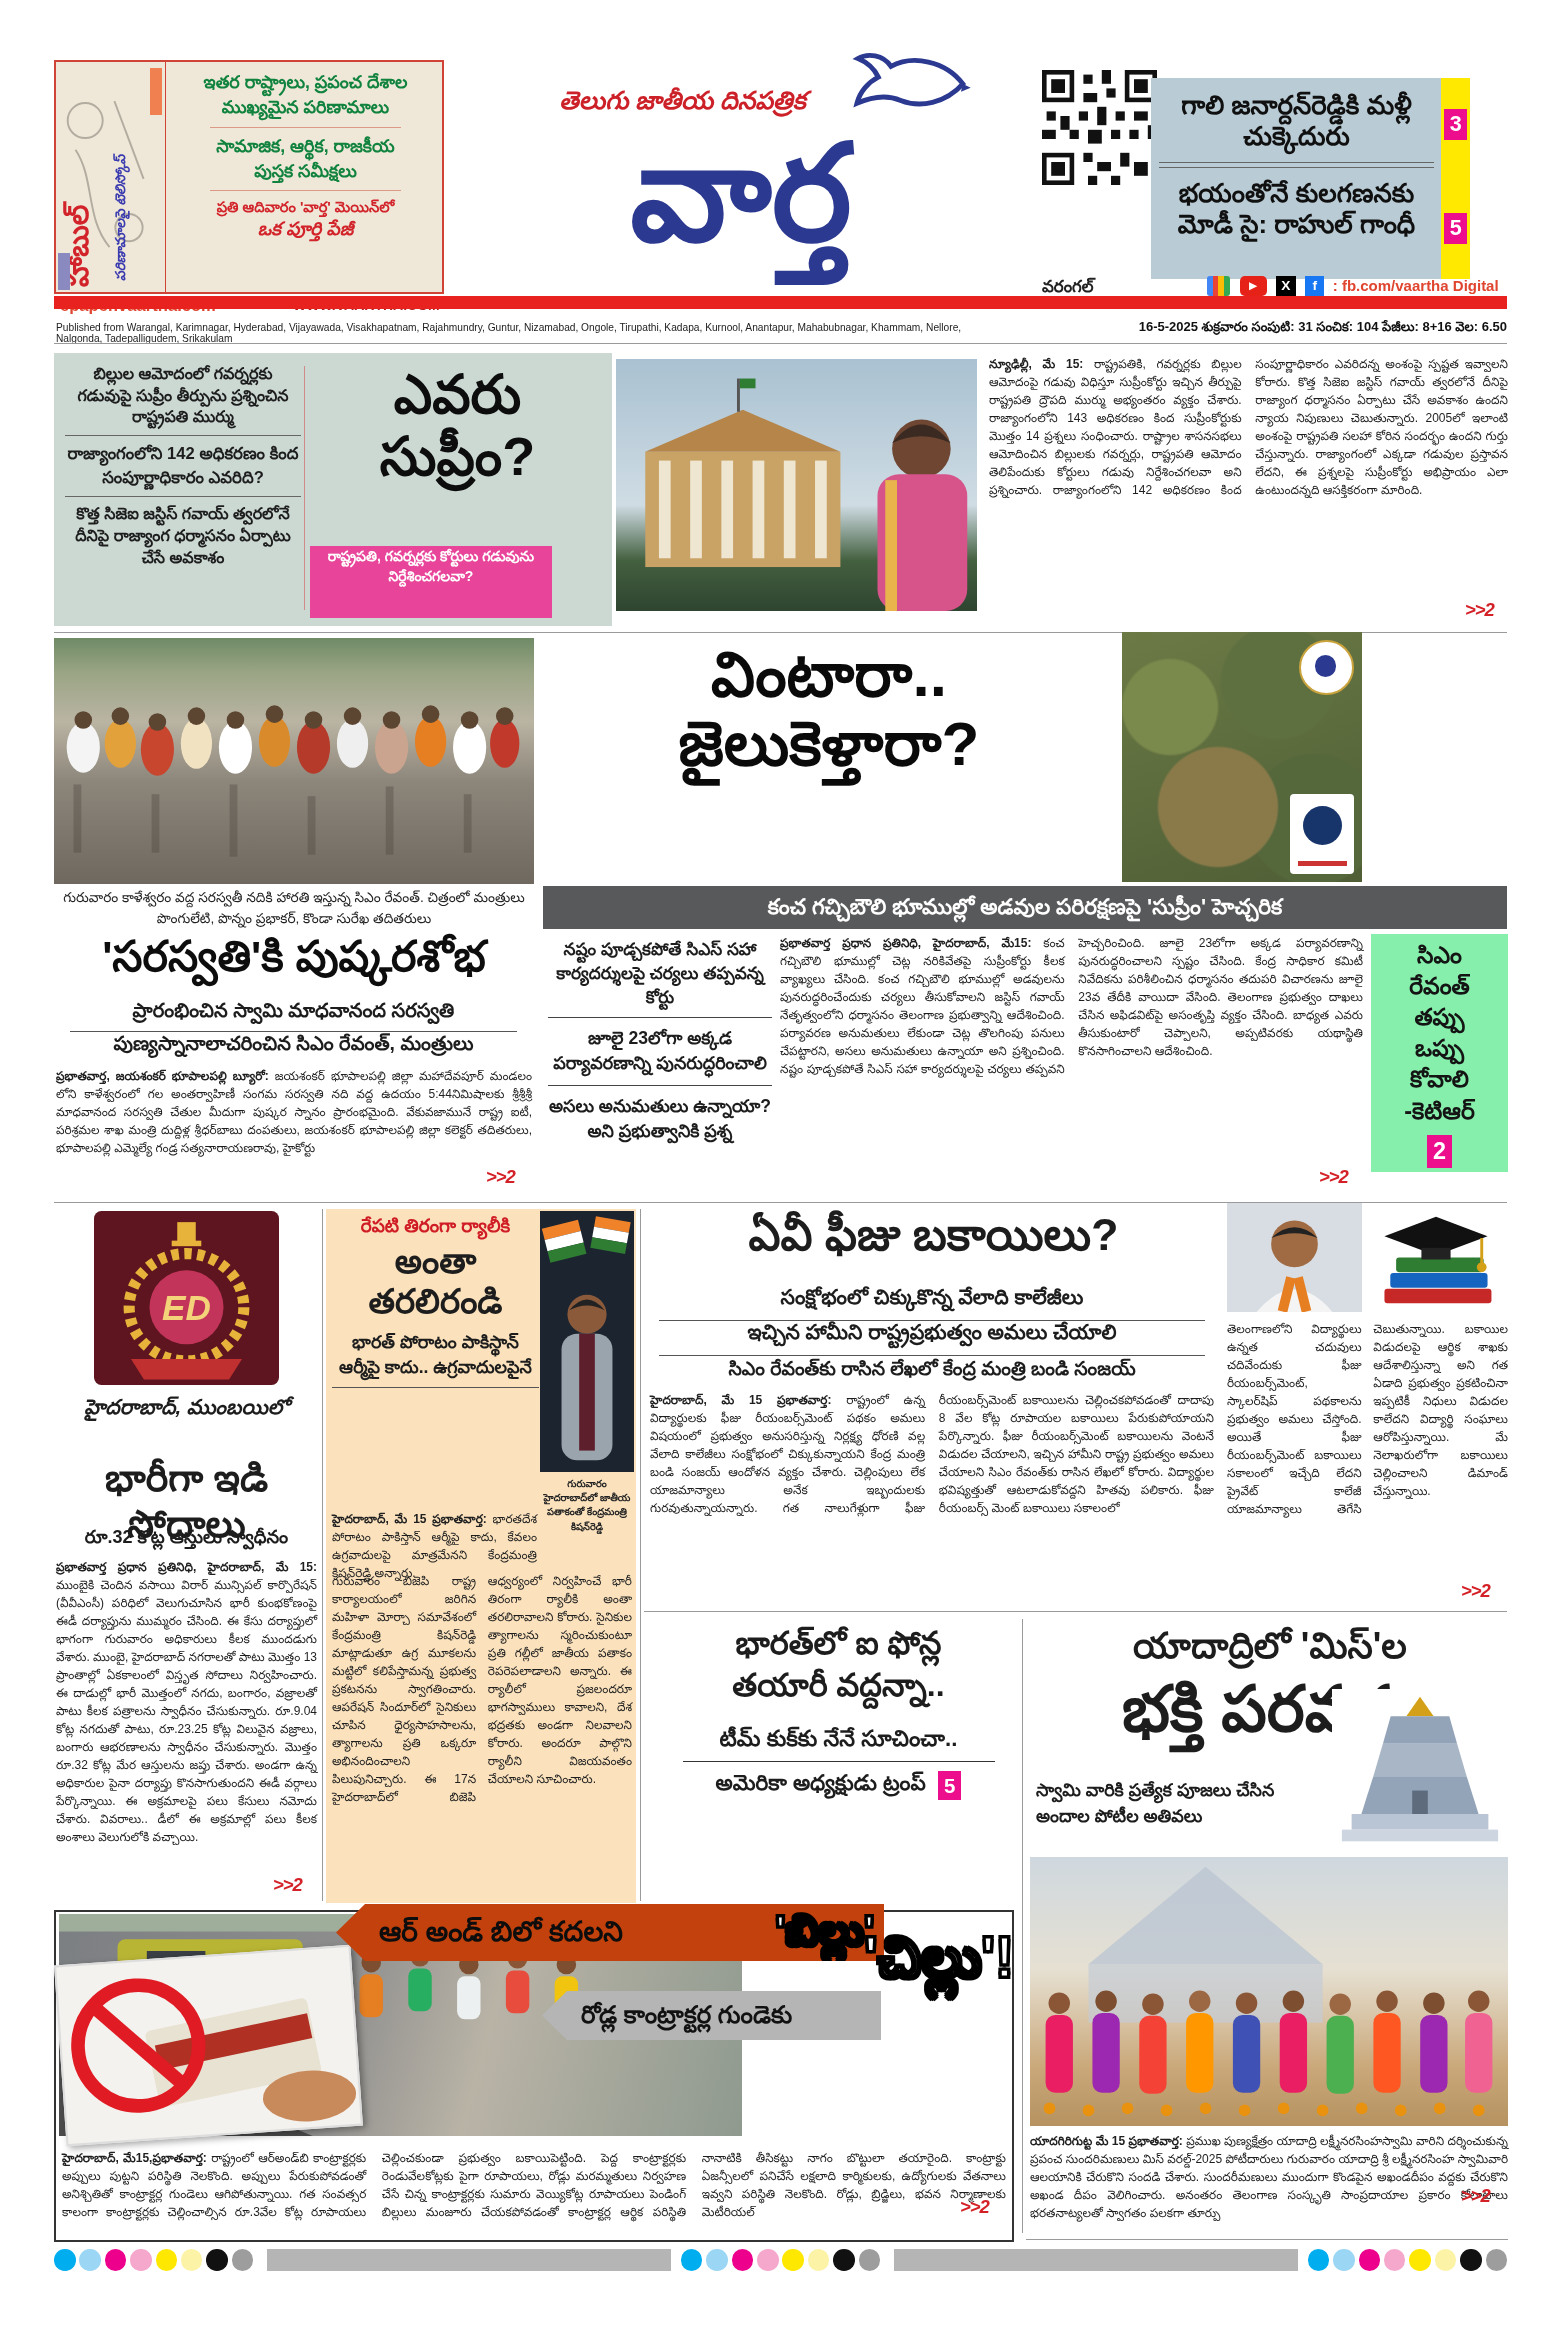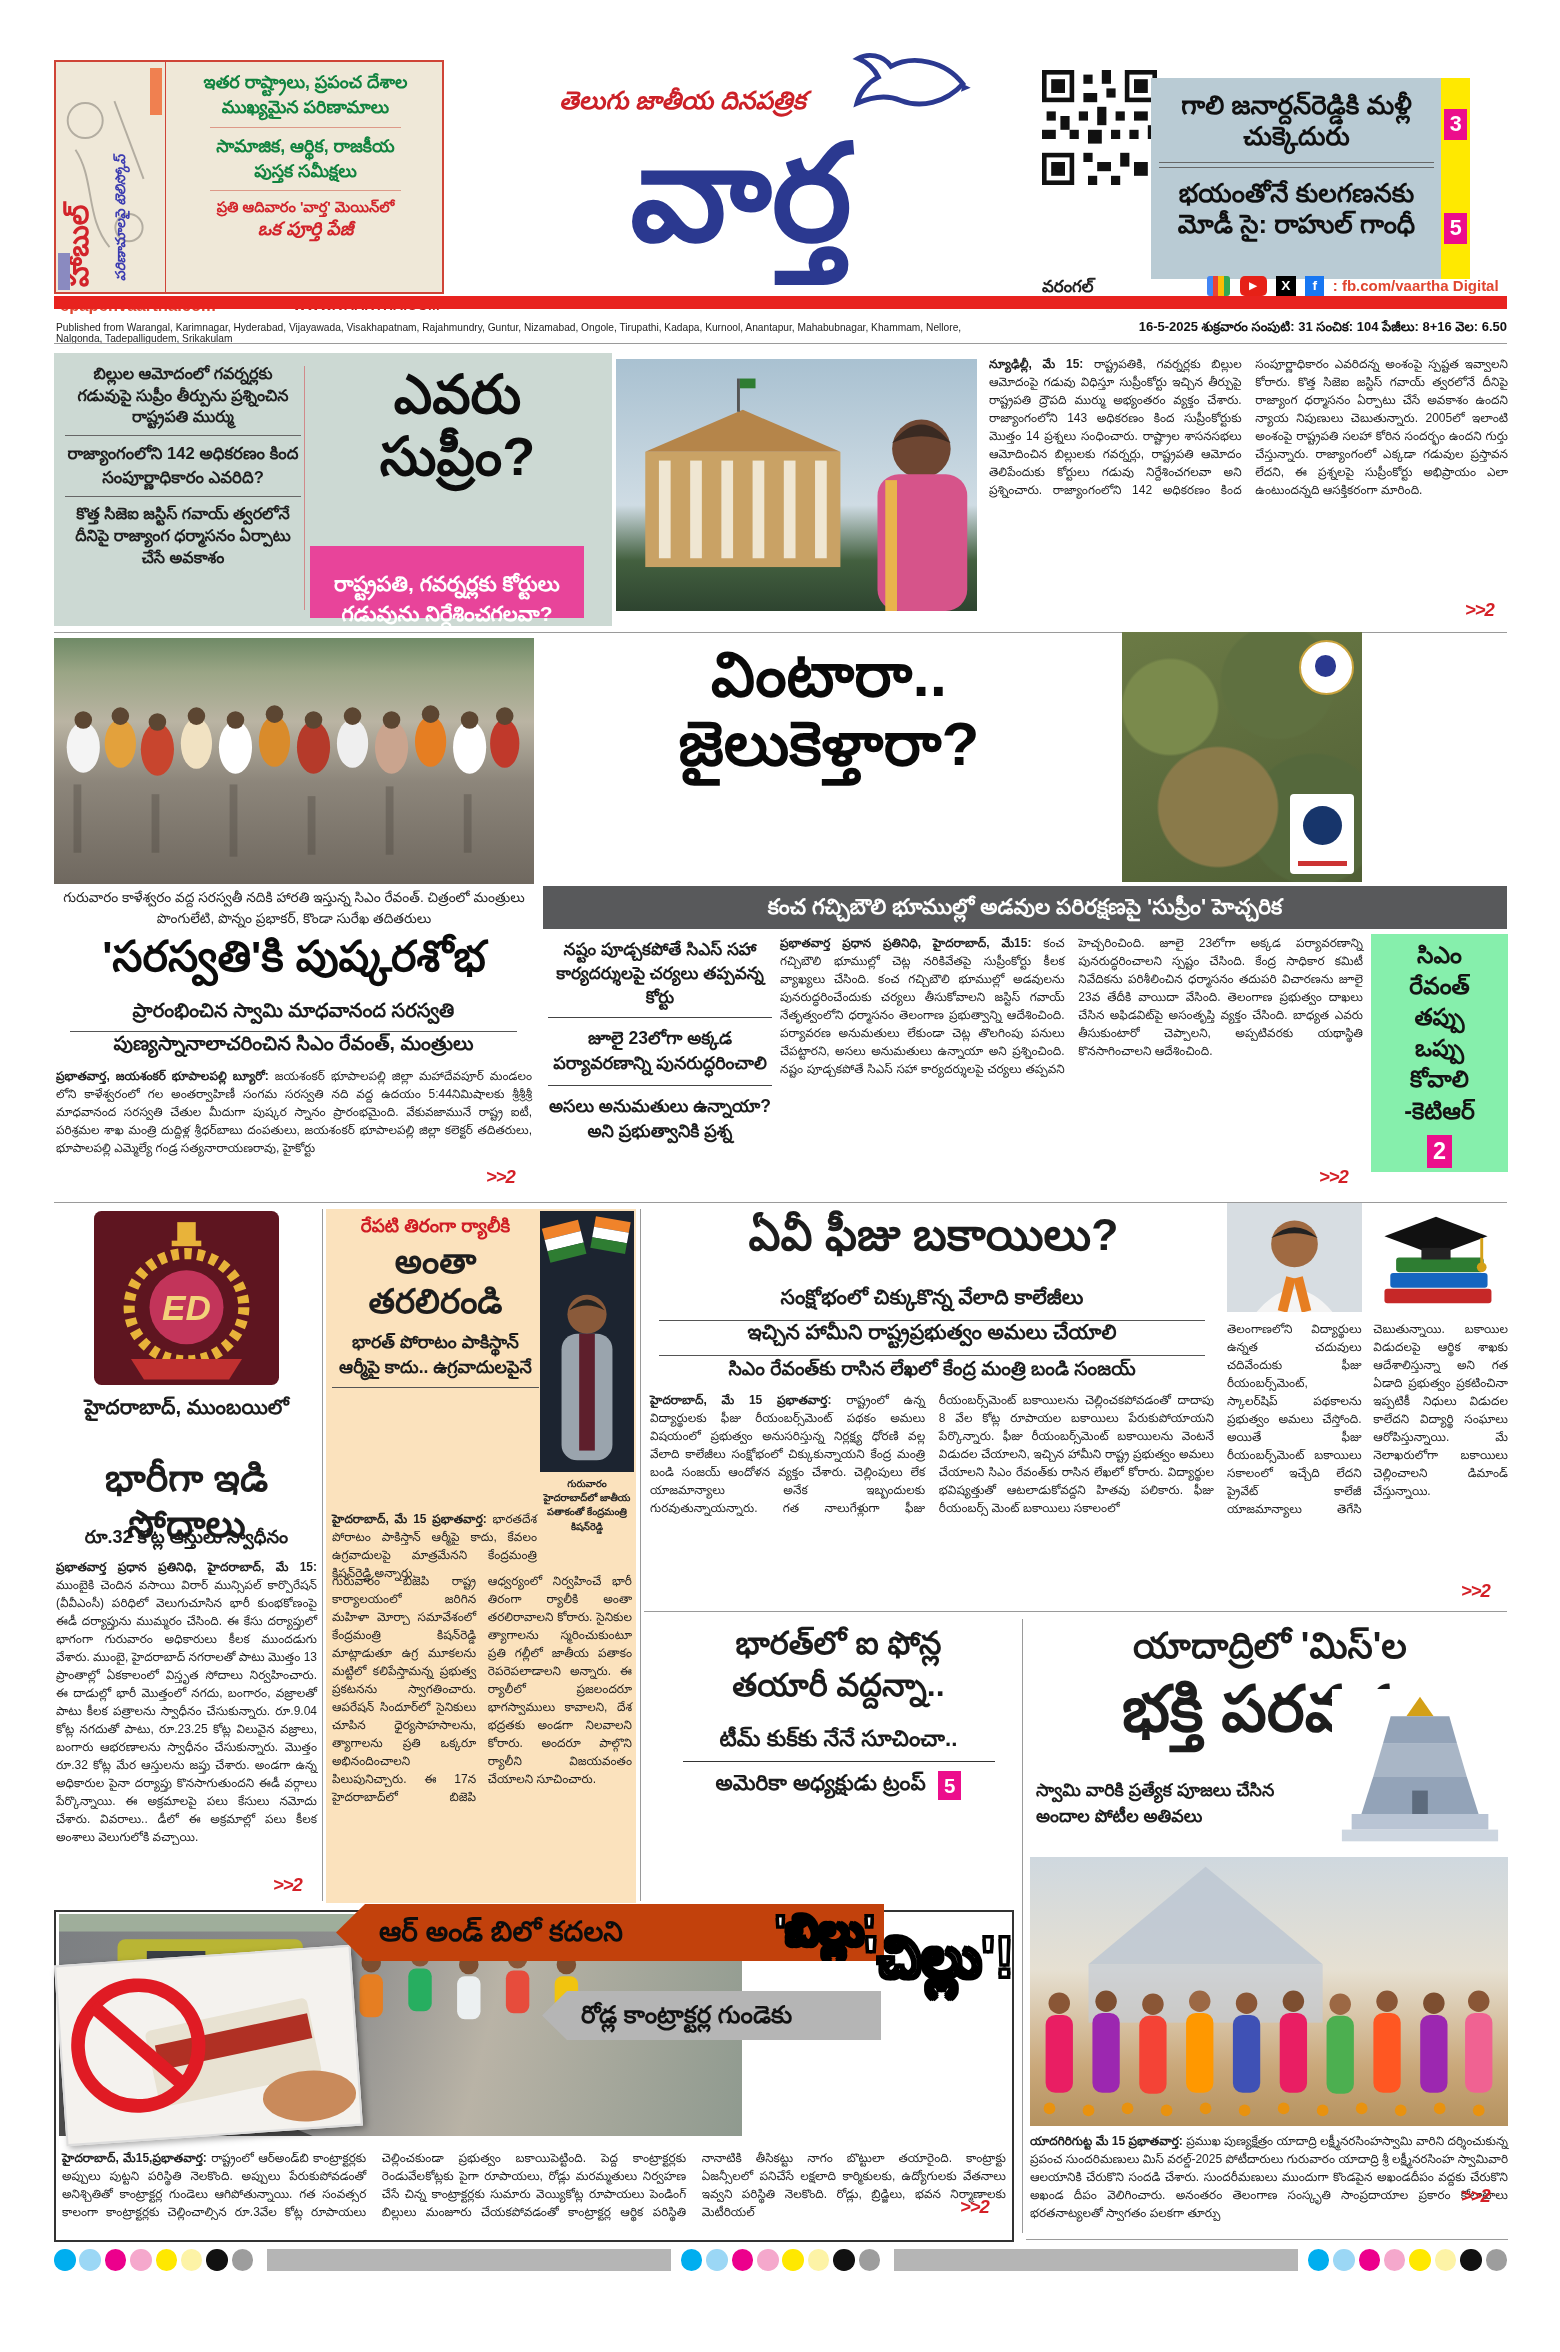--- a/index.html
+++ b/index.html
@@ -128,21 +128,21 @@
 
   <div class="t" style="left:54px;top:353px;width:558px;height:273px;background:#ccd9d3;"></div>
   <div class="t" style="left:65px;top:363px;width:236px;height:256px;">
     <div class="b c" style="font-size:16px;line-height:1.35;padding-bottom:6.8px;border-bottom:1px solid #666;">బిల్లుల ఆమోదంలో గవర్నర్లకు గడువుపై సుప్రీం తీర్పును ప్రశ్నించిన రాష్ట్రపతి ముర్ము</div>
     <div class="b c" style="font-size:16.6px;line-height:1.4;padding:6.8px 0;border-bottom:1px solid #666;">రాజ్యాంగంలోని 142 అధికరణం కింద సంపూర్ణాధికారం ఎవరిది?</div>
     <div class="b c" style="font-size:16px;line-height:1.35;padding-top:6.8px;">కొత్త సిజెఐ జస్టిస్ గవాయ్ త్వరలోనే దీనిపై రాజ్యాంగ ధర్మాసనం ఏర్పాటు చేసే అవకాశం</div>
   </div>
   <div class="vl" style="left:304px;top:366px;height:244px;background:#d08a8a;"></div>
   <div class="t x c pre" style="left:310px;top:363px;width:295px;height:181px;font-size:54px;line-height:1.15;color:#0d0d0d;">ఎవరు
 సుప్రీం?</div>
-  <div class="t b c" style="left:310px;top:546px;width:274px;height:72px;background:#e8449a;color:#fff;font-size:21px;line-height:1.45;padding-top:23px;box-sizing:border-box;">రాష్ట్రపతి, గవర్నర్లకు కోర్టులు గడువును నిర్దేశించగలవా?</div>
+  <div class="t b c" style="left:310px;top:546px;width:242px;height:72px;background:#e8449a;color:#fff;font-size:14px;line-height:1.45;padding-top:0;box-sizing:border-box;">రాష్ట్రపతి, గవర్నర్లకు కోర్టులు గడువును నిర్దేశించగలవా?</div>
   <div class="ph" style="left:616px;top:359px;width:361px;height:252px;background:linear-gradient(180deg,#a9c1d1 0%,#cfdce4 58%,#43603f 80%,#2e4430 100%);">
     <svg width="361" height="252" viewBox="0 0 370 258" preserveAspectRatio="none">
       <polygon points="30,95 130,52 230,95" fill="#b5854a"></polygon>
       <rect x="30" y="95" width="200" height="118" fill="#c9a265"></rect>
       <g fill="#efe6d2">
           <rect x="44" y="104" width="12" height="100"></rect>
           <rect x="76" y="104" width="12" height="100"></rect>
           <rect x="108" y="104" width="12" height="100"></rect>
           <rect x="140" y="104" width="12" height="100"></rect>
           <rect x="172" y="104" width="12" height="100"></rect>
@@ -253,21 +253,21 @@
     <svg width="185" height="174" viewBox="0 0 100 94">
       <rect width="100" height="94" rx="4" fill="#5e1520"></rect>
       <rect x="45" y="6" width="10" height="12" fill="#e8b33a"></rect>
         <rect x="42" y="16" width="16" height="3" fill="#e8b33a"></rect>
       <ellipse cx="50" cy="52" rx="31" ry="29" fill="none" stroke="#e8b33a" stroke-width="6" stroke-dasharray="4 3"></ellipse>
       <circle cx="50" cy="52" r="20" fill="#c2345a"></circle>
       <text x="50" y="59" font-size="19" fill="#f3d27a" font-style="italic" font-weight="bold" text-anchor="middle">ED</text>
       <path d="M20 80 L80 80 L73 91 L27 91 Z" fill="#c03030"></path>
     </svg>
   </div>
-  <div class="t b c" style="left:54px;top:1395px;width:265px;font-size:20.5px;">హైదరాబాద్, ముంబయిలో</div>
+  <div class="t b c" style="left:54px;top:1395px;width:265px;font-size:20.5px;font-style:italic;">హైదరాబాద్, ముంబయిలో</div>
   <div class="t x c pre" style="left:54px;top:1424px;width:265px;height:98px;font-size:38px;line-height:1.2;margin-top:32px;">భారీగా ఇడి
 సోదాలు</div>
   <div class="t b c" style="left:54px;top:1527px;width:265px;font-size:18px;">రూ.32 కోట్ల ఆస్తులు స్వాధీనం</div>
   <div class="t body" style="left:56px;top:1558px;width:261px;height:337px;">
     <span class="lead">ప్రభాతవార్త ప్రధాన ప్రతినిధి, హైదరాబాద్, మే 15:</span>
     <span>ముంబైకి చెందిన వసాయి విరార్ మున్సిపల్ కార్పొరేషన్ (వీవీఎంసీ) పరిధిలో వెలుగుచూసిన భారీ కుంభకోణంపై ఈడీ దర్యాప్తును ముమ్మరం చేసింది. ఈ కేసు దర్యాప్తులో భాగంగా గురువారం అధికారులు కీలక ముందడుగు వేశారు. ముంబై, హైదరాబాద్ నగరాలతో పాటు మొత్తం 13 ప్రాంతాల్లో ఏకకాలంలో విస్తృత సోదాలు నిర్వహించారు. ఈ దాడుల్లో భారీ మొత్తంలో నగదు, బంగారం, వజ్రాలతో పాటు కీలక పత్రాలను స్వాధీనం చేసుకున్నారు. రూ.9.04 కోట్ల నగదుతో పాటు, రూ.23.25 కోట్ల విలువైన వజ్రాలు, బంగారు ఆభరణాలను స్వాధీనం చేసుకున్నారు. మొత్తం రూ.32 కోట్ల మేర ఆస్తులను జప్తు చేశారు. అండగా ఉన్న అధికారుల పైనా దర్యాప్తు కొనసాగుతుందని ఈడీ వర్గాలు పేర్కొన్నాయి. ఈ అక్రమాలపై పలు కేసులు నమోదు చేశారు. వివరాలు.. డీలో ఈ అక్రమాల్లో పలు కీలక అంశాలు వెలుగులోకి వచ్చాయి.</span>
   </div>
   <div class="jump" style="left:273px;top:1874px;">&gt;&gt;2</div>
 
   <div class="t" style="left:326px;top:1209px;width:310px;height:694px;background:#fbe2bd;"></div>

